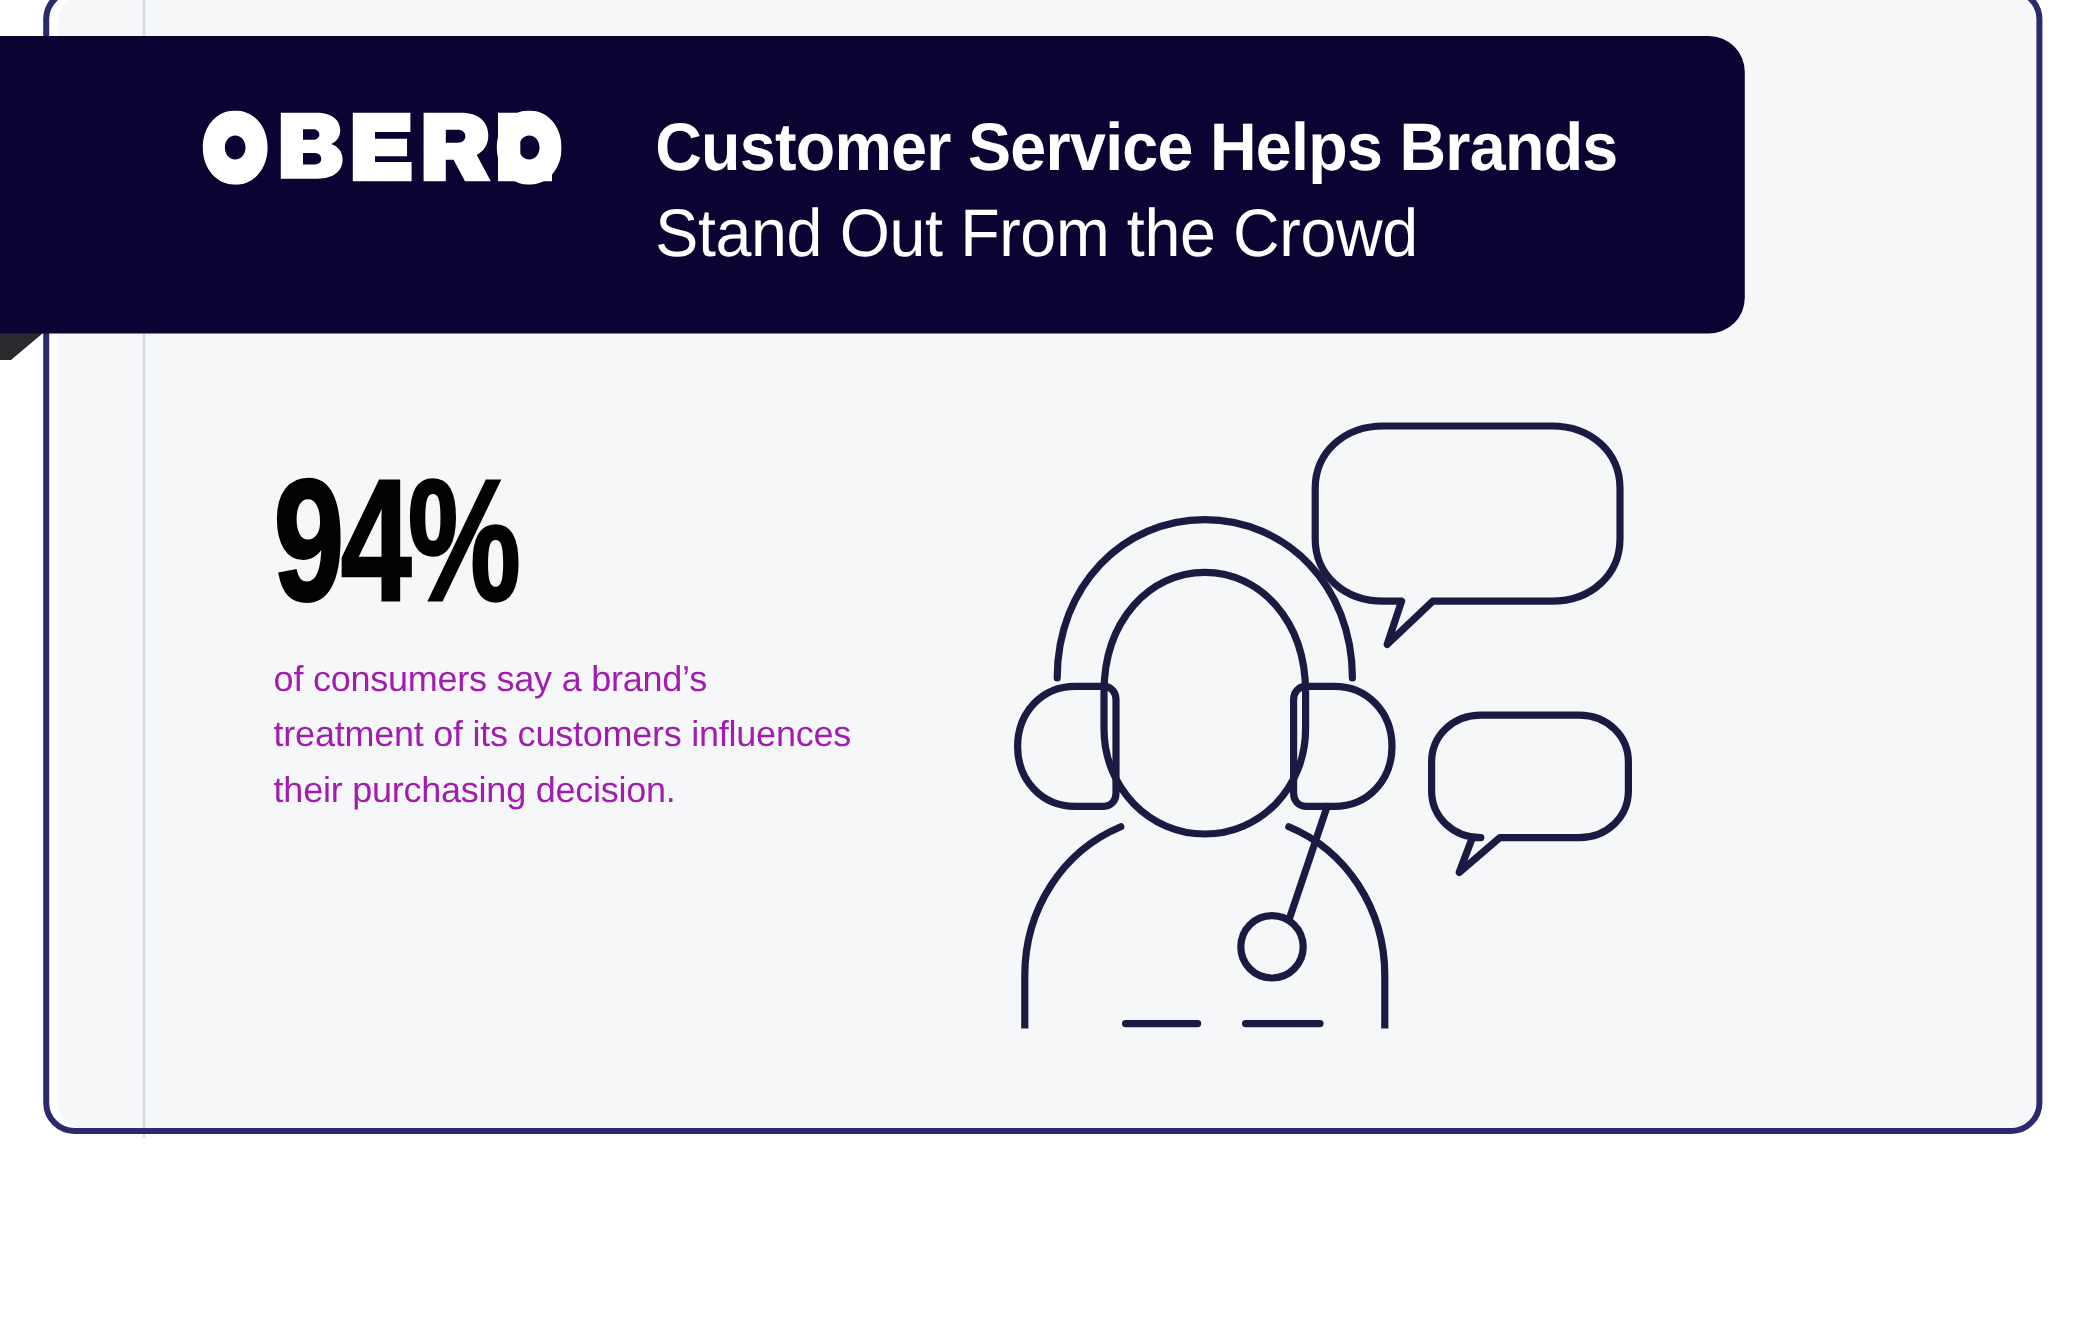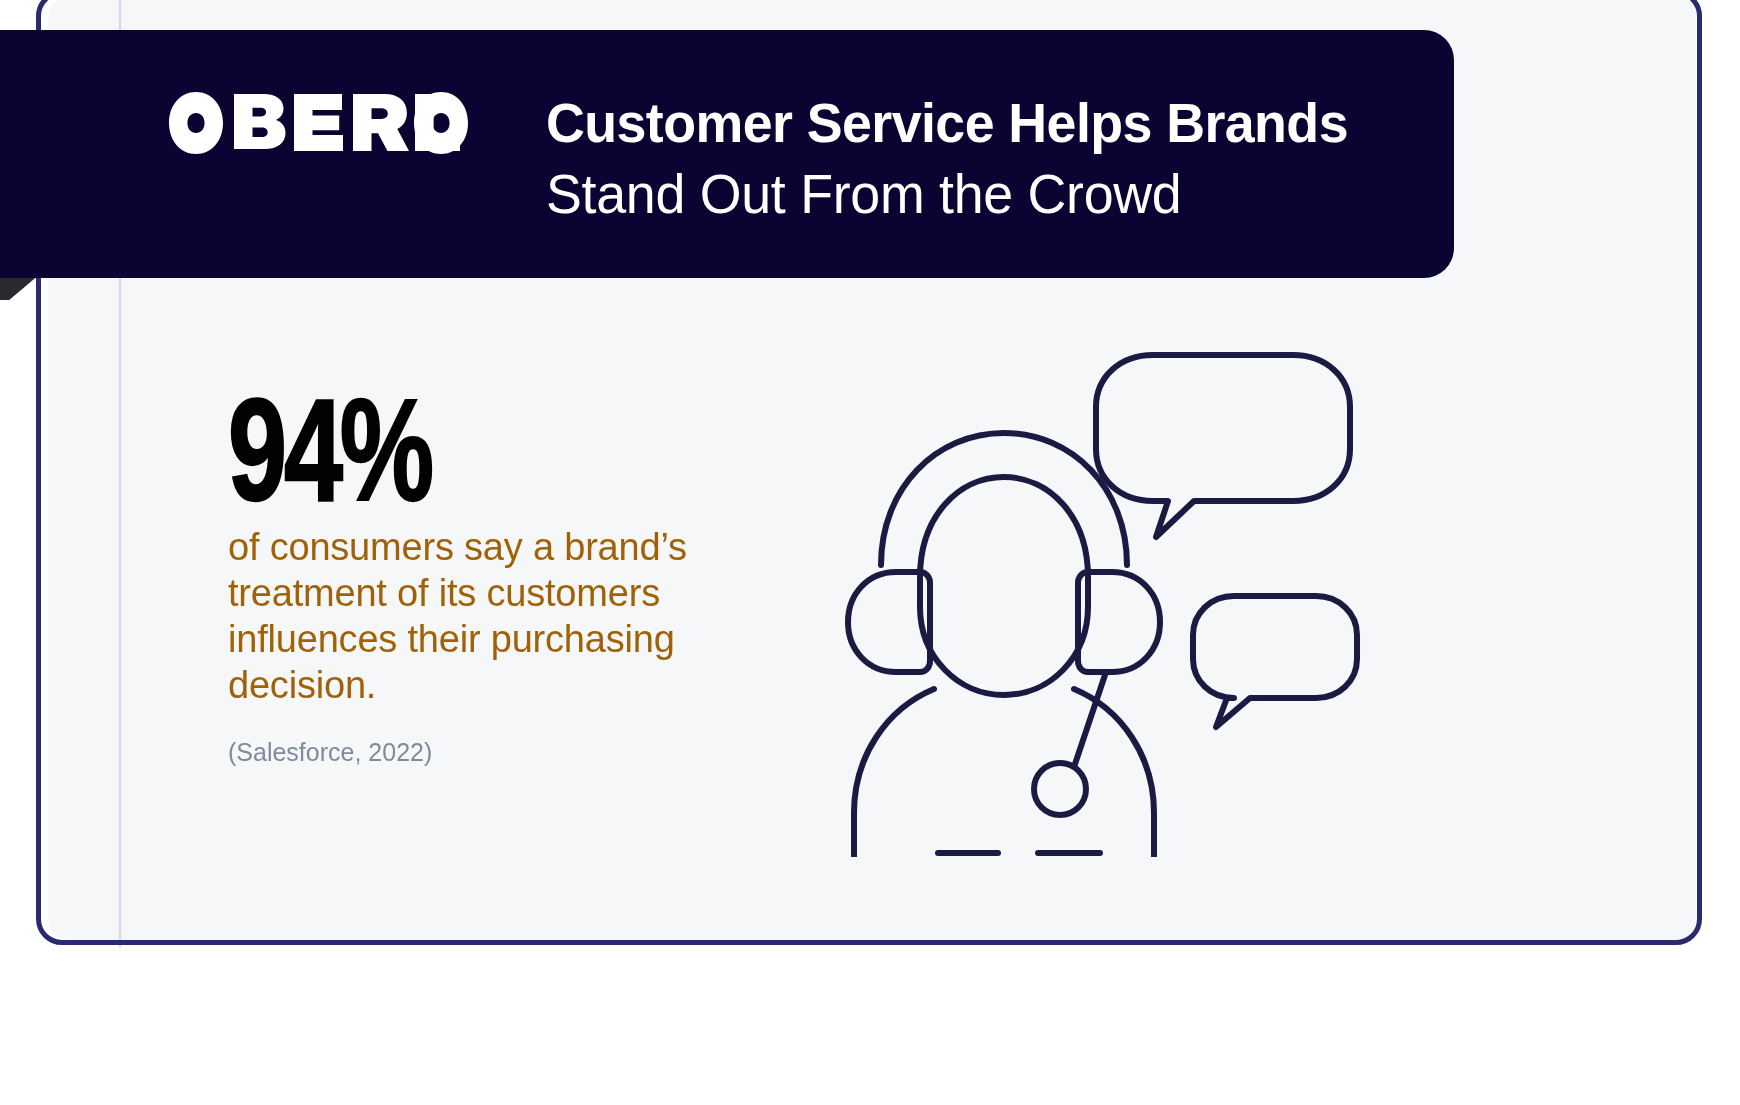--- a/index.html
+++ b/index.html
@@ -144,26 +144,26 @@
     font-size: 136px;
     line-height: 128px;
     color: #020205;
     letter-spacing: -4px;
     transform: scaleX(0.78) scaleY(1.06);
     transform-origin: left top;
     -webkit-text-stroke: 2.2px #020205;
   }
 
   .stat-text {
-    margin-top: 14px;
+    margin-top: 34px;
     font-family: "Liberation Sans", sans-serif;
     font-weight: 400;
-    font-size: 38px;
+    font-size: 30px;
     line-height: 46px;
-    color: #a16207;
+    color: #a21caf;
     letter-spacing: -0.2px;
     max-width: 490px;
   }
 
   .stat-source {
     margin-top: 28px;
     font-family: "Liberation Sans", sans-serif;
     font-weight: 400;
     font-size: 25px;
     line-height: 32px;
@@ -220,21 +220,20 @@
   <div class="header-title">
     <div class="title-line-1">Customer Service Helps Brands</div>
     <div class="title-line-2">Stand Out From the Crowd</div>
   </div>
 
   <div class="content">
 
     <div class="stat-block">
       <div class="stat-number">94%</div>
       <div class="stat-text">of consumers say a brand’s treatment of its customers influences their purchasing decision.</div>
-      <div class="stat-source">(Salesforce, 2022)</div>
     </div>
 
     <div class="illustration">
       <svg viewBox="0 0 540 520" aria-hidden="true">
         <g fill="none" stroke="#1c1a42" stroke-width="6" stroke-linecap="round" stroke-linejoin="round">
 
           <g>
             <path d="M258 70
                      C258 40 282 18 315 18
                      L455 18

